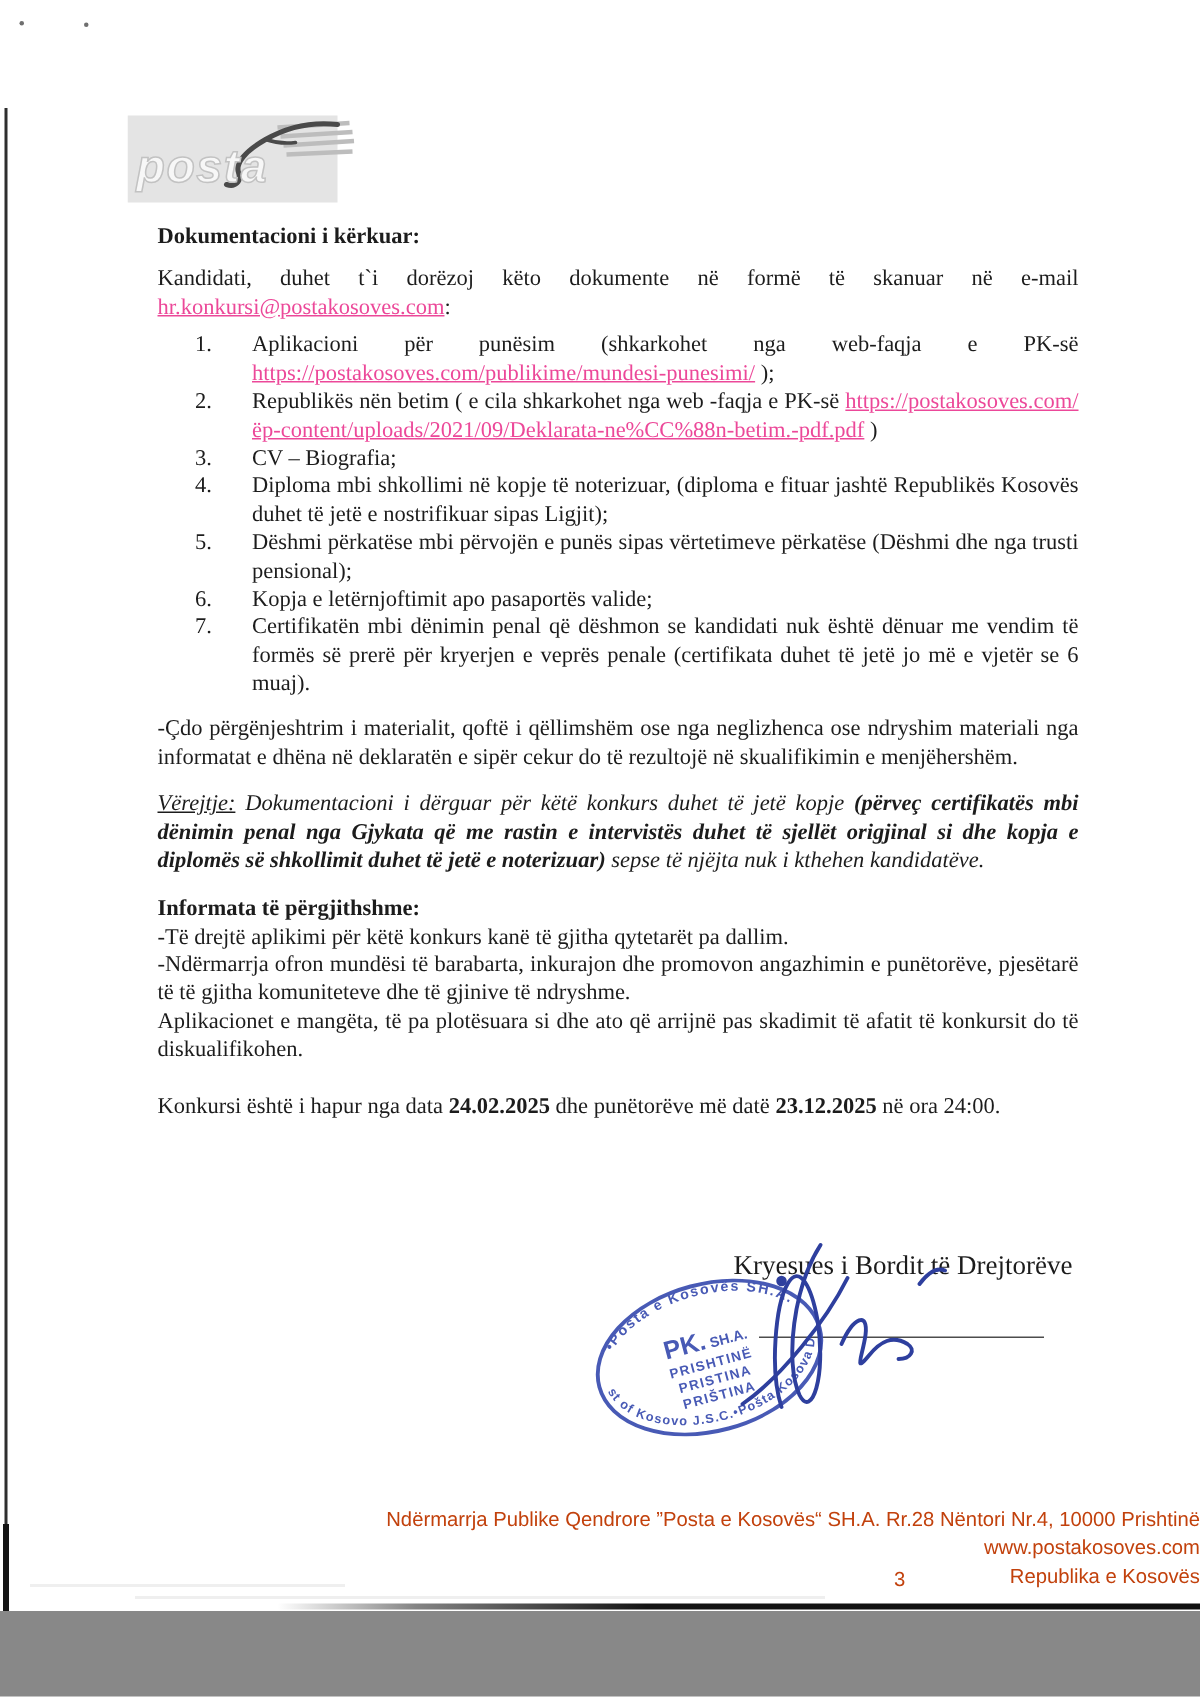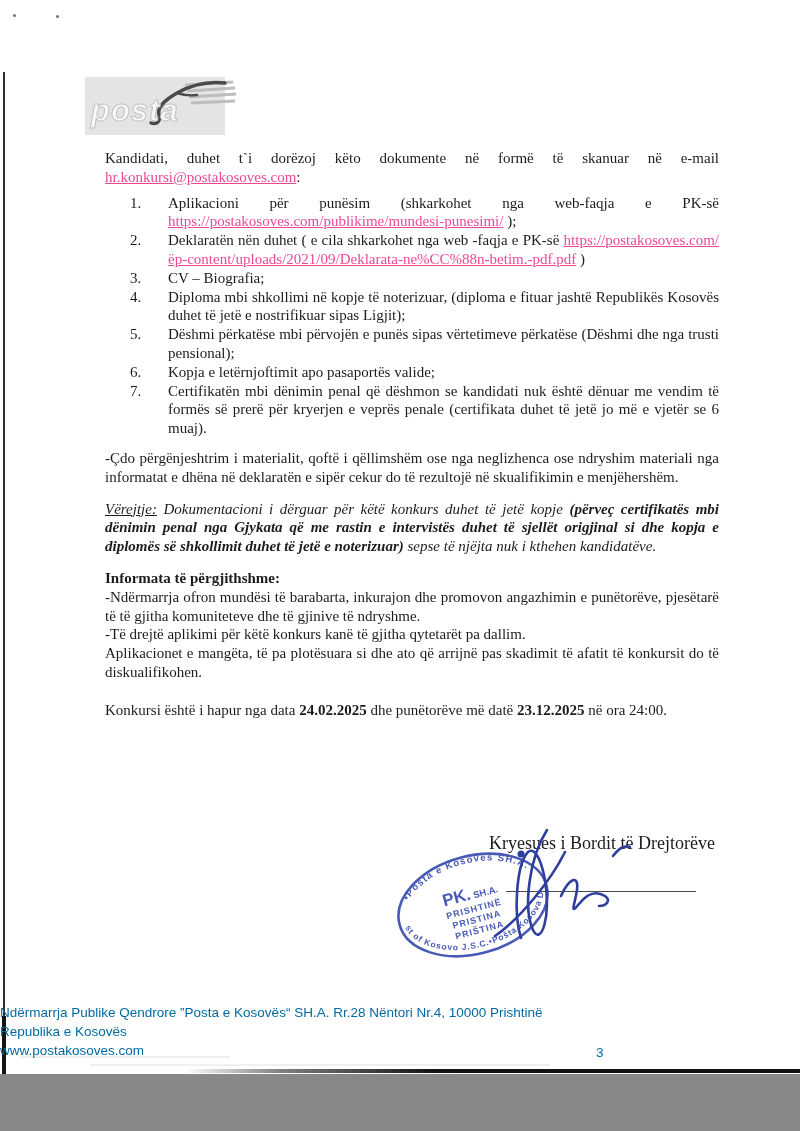--- a/index.html
+++ b/index.html
@@ -41,22 +41,22 @@
   .apply-block { margin-top:12px; }
   .deadline { margin-top:19px; }
   .b { font-weight:bold; }
   
   .sig-title { position:absolute; left:489px; top:833px; font-family:"Liberation Serif",serif;
     font-size:18px; color:#1c1c1c; white-space:nowrap; }
   .sig-line { position:absolute; left:506px; top:891px; width:190px; height:1.4px; background:#4c4c4c; }
   .stamp-svg { position:absolute; left:388px; top:845px; }
   .sign-svg { position:absolute; left:455px; top:818px; }
   
-  .footer { position:absolute; left:0; right:0; top:1003px; text-align:left;
-    font-family:"Liberation Sans", sans-serif; font-size:13.5px; line-height:19px; color:#0369a1; }
+  .footer { position:absolute; left:0; right:0; top:1003px; text-align:right;
+    font-family:"Liberation Sans", sans-serif; font-size:13.5px; line-height:19px; color:#c2410c;padding-left:22px; }
   .footer .pageno { position:absolute; left:596px; top:40px; }
 </style>
 </head>
 <body>
 
 <div class="page">
 
   <div class="edge-left"></div>
   <div class="edge-left-foot"></div>
   <div class="edge-bottom"></div>
@@ -77,29 +77,30 @@
       </g>
 
       <path d="M 66 48 C 72 50 76 46 74 40 C 72 34 78 26 92 18 C 106 10 122 6 140 8" fill="none" stroke="#4a4a4a" stroke-width="3.4" stroke-linecap="round"></path>
       <path d="M 92 18 C 98 20 104 21 112 20" fill="none" stroke="#4a4a4a" stroke-width="2.4" stroke-linecap="round"></path>
       <text x="6" y="46" font-family="Liberation Sans, sans-serif" font-style="italic" font-weight="bold" font-size="31" fill="#f7f7f7" stroke="#c2c2c2" stroke-width="1" letter-spacing="1">posta</text>
     </svg>
   </div>
 
   <div class="content">
 
+    <div class="h docs">Dokumentacioni i kërkuar:</div>
 
     <p class="p-intro"><span>Kandidati, duhet t`i dorëzoj këto dokumente në formë të skanuar në e-mail </span><a class="lnk">hr.konkursi@postakosoves.com</a><span>:</span></p>
 
     <div class="doclist">
       <div class="li">
         <span class="num">1.</span><span>Aplikacioni për punësim (shkarkohet nga web-faqja e PK-së </span><a class="lnk">https://postakosoves.com/publikime/mundesi-punesimi/</a><span> );</span>
       </div>
       <div class="li">
-        <span class="num">2.</span><span>Deklaratën nën duhet ( e cila shkarkohet nga web -faqja e PK-së </span><a class="lnk">https://postakosoves.com/ëp-content/uploads/2021/09/Deklarata-ne%CC%88n-betim.-pdf.pdf</a><span> )</span>
+        <span class="num">2.</span><span>Republikës nën betim ( e cila shkarkohet nga web -faqja e PK-së </span><a class="lnk">https://postakosoves.com/ëp-content/uploads/2021/09/Deklarata-ne%CC%88n-betim.-pdf.pdf</a><span> )</span>
       </div>
       <div class="li">
         <span class="num">3.</span><span>CV – Biografia;</span>
       </div>
       <div class="li">
         <span class="num">4.</span><span>Diploma mbi shkollimi në kopje të noterizuar, (diploma e fituar jashtë Republikës Kosovës duhet të jetë e nostrifikuar sipas Ligjit);</span>
       </div>
       <div class="li">
         <span class="num">5.</span><span>Dëshmi përkatëse mbi përvojën e punës sipas vërtetimeve përkatëse (Dëshmi dhe nga trusti pensional);</span>
       </div>
@@ -109,22 +110,22 @@
       <div class="li">
         <span class="num">7.</span><span>Certifikatën mbi dënimin penal që dëshmon se kandidati nuk është dënuar me vendim të formës së prerë për kryerjen e veprës penale (certifikata duhet të jetë jo më e vjetër se 6 muaj).</span>
       </div>
     </div>
 
     <p class="p-disc">-Çdo përgënjeshtrim i materialit, qoftë i qëllimshëm ose nga neglizhenca ose ndryshim materiali nga informatat e dhëna në deklaratën e sipër cekur do të rezultojë në skualifikimin e menjëhershëm.</p>
 
     <p class="verejtje"><span class="lbl">Vërejtje:</span><span> Dokumentacioni i dërguar për këtë konkurs duhet të jetë kopje </span><span class="b">(përveç certifikatës mbi dënimin penal  nga Gjykata që me rastin e intervistës duhet të sjellët origjinal si dhe kopja e diplomës së shkollimit duhet të jetë e noterizuar)</span><span> sepse të njëjta nuk i kthehen kandidatëve.</span></p>
 
     <div class="h info-head">Informata të përgjithshme:</div>
+    <div>-Të drejtë aplikimi për këtë konkurs kanë të gjitha qytetarët pa dallim.</div>
     <div>-Ndërmarrja ofron mundësi të barabarta, inkurajon dhe promovon angazhimin e punëtorëve, pjesëtarë të të gjitha komuniteteve dhe të gjinive të ndryshme.</div>
-    <div>-Të drejtë aplikimi për këtë konkurs kanë të gjitha qytetarët pa dallim.</div>
     <div>Aplikacionet e mangëta, të pa plotësuara si dhe ato që arrijnë pas skadimit të afatit të konkursit do të diskualifikohen.</div>
 
 
     <div class="deadline"><span>Konkursi është i hapur nga data </span><span class="b">24.02.2025</span><span> dhe punëtorëve më datë </span><span class="b">23.12.2025</span><span> në ora 24:00.</span></div>
 
   </div>
 
   <div class="sig-title">Kryesues i Bordit të Drejtorëve</div>
   <div class="sig-line"></div>
 
@@ -153,18 +154,18 @@
       <path d="M 92 12 C 74 40 68 90 78 112 C 86 128 96 100 90 62 C 86 40 78 24 70 38 C 62 52 58 96 66 120"></path>
       <path d="M 40 118 C 66 100 96 62 110 34"></path>
       <path d="M 106 78 c 8 -18 18 -22 16 -6 c -2 14 -8 26 2 14 c 8 -10 16 -14 26 -8 c 6 4 2 10 -6 10"></path>
       <path d="M 158 38 c 6 -8 12 -11 17 -9"></path>
       <circle cx="66" cy="36" r="2.2" fill="#2e3f9e"></circle>
     </g>
   </svg>
 
   <div class="footer">
     <div>Ndërmarrja Publike Qendrore ”Posta e Kosovës“ SH.A. Rr.28 Nëntori Nr.4, 10000 Prishtinë</div>
+    <div>www.postakosoves.com</div>
     <div>Republika e Kosovës</div>
-    <div>www.postakosoves.com</div>
     <span class="pageno">3</span>
   </div>
 
 </div>
 
 </body></html>

